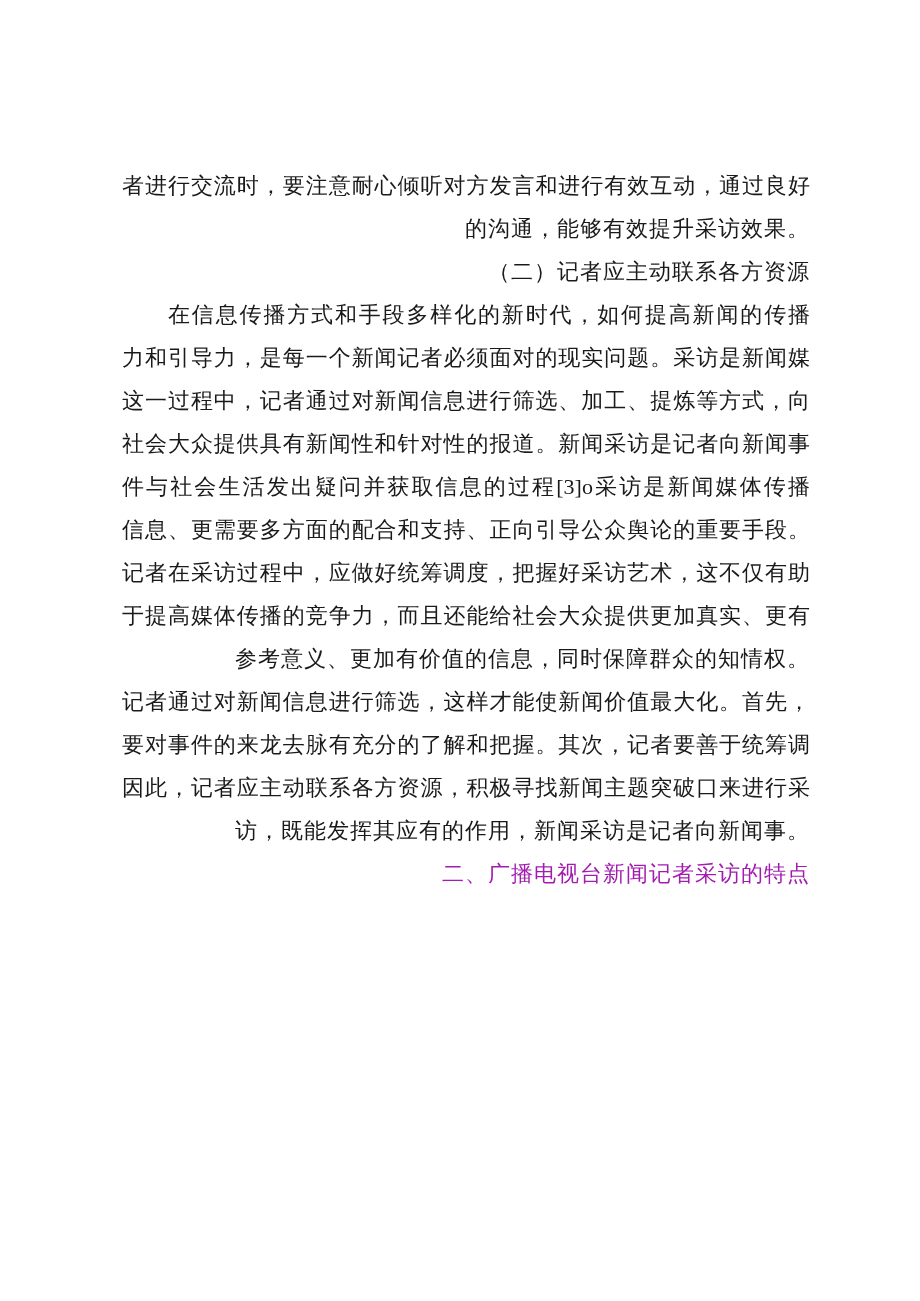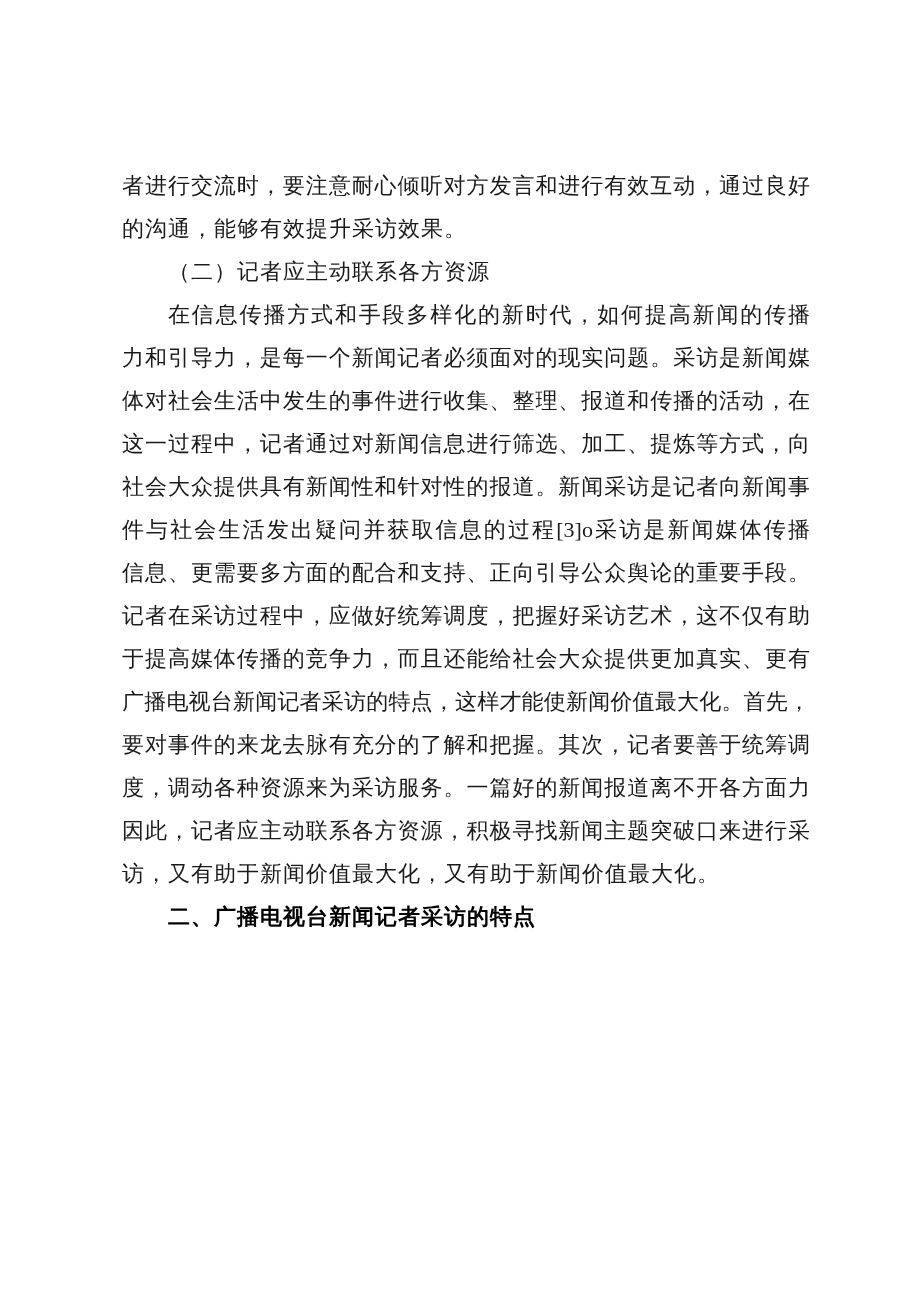--- a/index.html
+++ b/index.html
@@ -32,49 +32,48 @@
   
   .j {
     white-space: normal;
     text-align: justify;
     text-align-last: justify;
     text-justify: inter-character;
   }
   
   .e {
     letter-spacing: 1px;
-    text-align: left;
+    text-align: right;
   }
   
   .i {
     text-indent: 46px;
   }
   
   .b {
-    font-weight: bold;
-    color: #000000;
+    font-weight: normal;
+    color: #a21caf;
   }
 </style>
 </head>
 <body>
 
 <div class="page">
   <div class="content">
     <div class="l j">者进行交流时，要注意耐心倾听对方发言和进行有效互动，通过良好</div>
     <div class="l e">的沟通，能够有效提升采访效果。</div>
     <div class="l e i">（二）记者应主动联系各方资源</div>
     <div class="l j i">在信息传播方式和手段多样化的新时代，如何提高新闻的传播</div>
     <div class="l j">力和引导力，是每一个新闻记者必须面对的现实问题。采访是新闻媒</div>
-    <div class="l j">体对社会生活中发生的事件进行收集、整理、报道和传播的活动，在</div>
     <div class="l j">这一过程中，记者通过对新闻信息进行筛选、加工、提炼等方式，向</div>
     <div class="l j">社会大众提供具有新闻性和针对性的报道。新闻采访是记者向新闻事</div>
     <div class="l j">件与社会生活发出疑问并获取信息的过程[3]o采访是新闻媒体传播</div>
     <div class="l j">信息、更需要多方面的配合和支持、正向引导公众舆论的重要手段。</div>
     <div class="l j">记者在采访过程中，应做好统筹调度，把握好采访艺术，这不仅有助</div>
     <div class="l j">于提高媒体传播的竞争力，而且还能给社会大众提供更加真实、更有</div>
-    <div class="l j">广播电视台新闻记者采访的特点，这样才能使新闻价值最大化。首先，</div>
+    <div class="l e">参考意义、更加有价值的信息，同时保障群众的知情权。</div>
+    <div class="l j">记者通过对新闻信息进行筛选，这样才能使新闻价值最大化。首先，</div>
     <div class="l j">要对事件的来龙去脉有充分的了解和把握。其次，记者要善于统筹调</div>
-    <div class="l j">度，调动各种资源来为采访服务。一篇好的新闻报道离不开各方面力</div>
     <div class="l j">因此，记者应主动联系各方资源，积极寻找新闻主题突破口来进行采</div>
-    <div class="l e">访，又有助于新闻价值最大化，又有助于新闻价值最大化。</div>
+    <div class="l e">访，既能发挥其应有的作用，新闻采访是记者向新闻事。</div>
     <div class="l e i b">二、广播电视台新闻记者采访的特点</div>
   </div>
 </div>
 
 </body></html>

